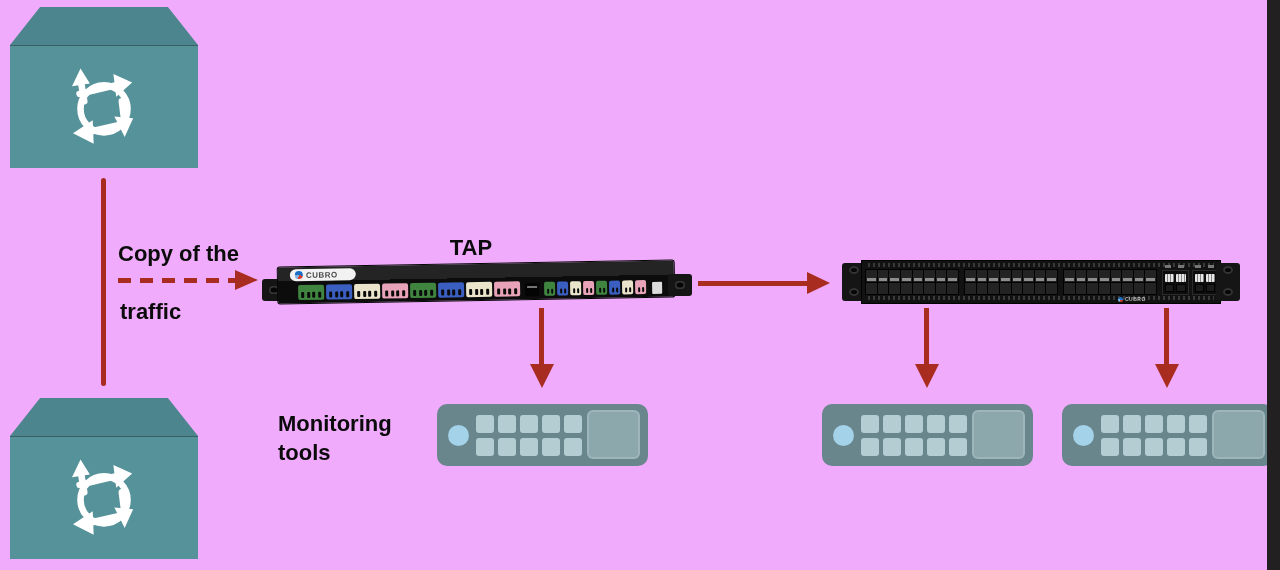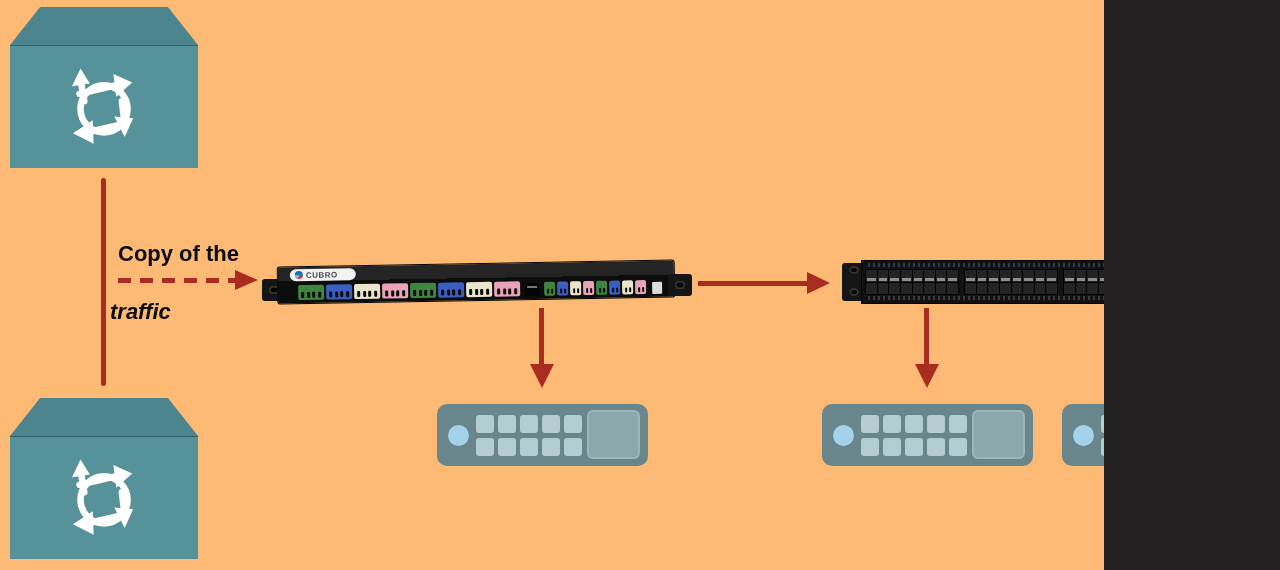--- a/index.html
+++ b/index.html
@@ -1,16 +1,16 @@
 <!DOCTYPE html>
 <html><head>
 <meta charset="utf-8">
 <style>
   html,body{margin:0;padding:0;background:#222020;}
-  #canvas{position:relative;width:1104px;height:570px;background:#fdba74;overflow:hidden;
+  #canvas{position:relative;width:1267px;height:570px;background:#f0abfc;overflow:hidden;
           font-family:"Liberation Sans",sans-serif;}
 
   
   .lbl{position:absolute;color:#0b0b0b;font-size:22px;font-weight:600;line-height:1.25;}
   .lbl.center{text-align:center;}
 
   
   .router{position:absolute;width:188px;}
   .router .top-face{height:38px;background:#4d858e;
     clip-path:polygon(16% 0,84% 0,100% 100%,0 100%);}
@@ -144,22 +144,23 @@
     </div>
   </div>
 
   <div class="vline"></div>
 
   <div class="lbl" style="left:118px;top:240px;">Copy of the</div>
   <div class="dashed-arrow">
     <div class="shaft"></div>
     <div class="head"></div>
   </div>
-  <div class="lbl" style="left:110px;top:298px;font-style:italic;">traffic</div>
-
+  <div class="lbl" style="left:120px;top:298px;">traffic</div>
+
+  <div class="lbl center" style="left:411px;top:234px;width:120px;">TAP</div>
   <div class="tap">
     <div class="rack-ear ear-l">
       <div class="rack-hole"></div>
     </div>
     <div class="chassis">
       <div class="cubro-label">
         <span class="cubro-swirl"></span>
         <span class="cubro-text">CUBRO</span>
       </div>
       <div class="tap-ports">
@@ -356,20 +357,21 @@
   </div>
   <div class="darrow" style="left:915px;top:308px;">
     <div class="shaft"></div>
     <div class="head"></div>
   </div>
   <div class="darrow" style="left:1155px;top:308px;">
     <div class="shaft"></div>
     <div class="head"></div>
   </div>
 
+  <div class="lbl" style="left:278px;top:409px;width:135px;line-height:29px;">Monitoring tools</div>
 
   <div class="tool" style="left:437px;">
     <div class="led"></div>
     <div class="keys">
         <div class="key"></div>
         <div class="key"></div>
         <div class="key"></div>
         <div class="key"></div>
         <div class="key"></div>
         <div class="key"></div>

